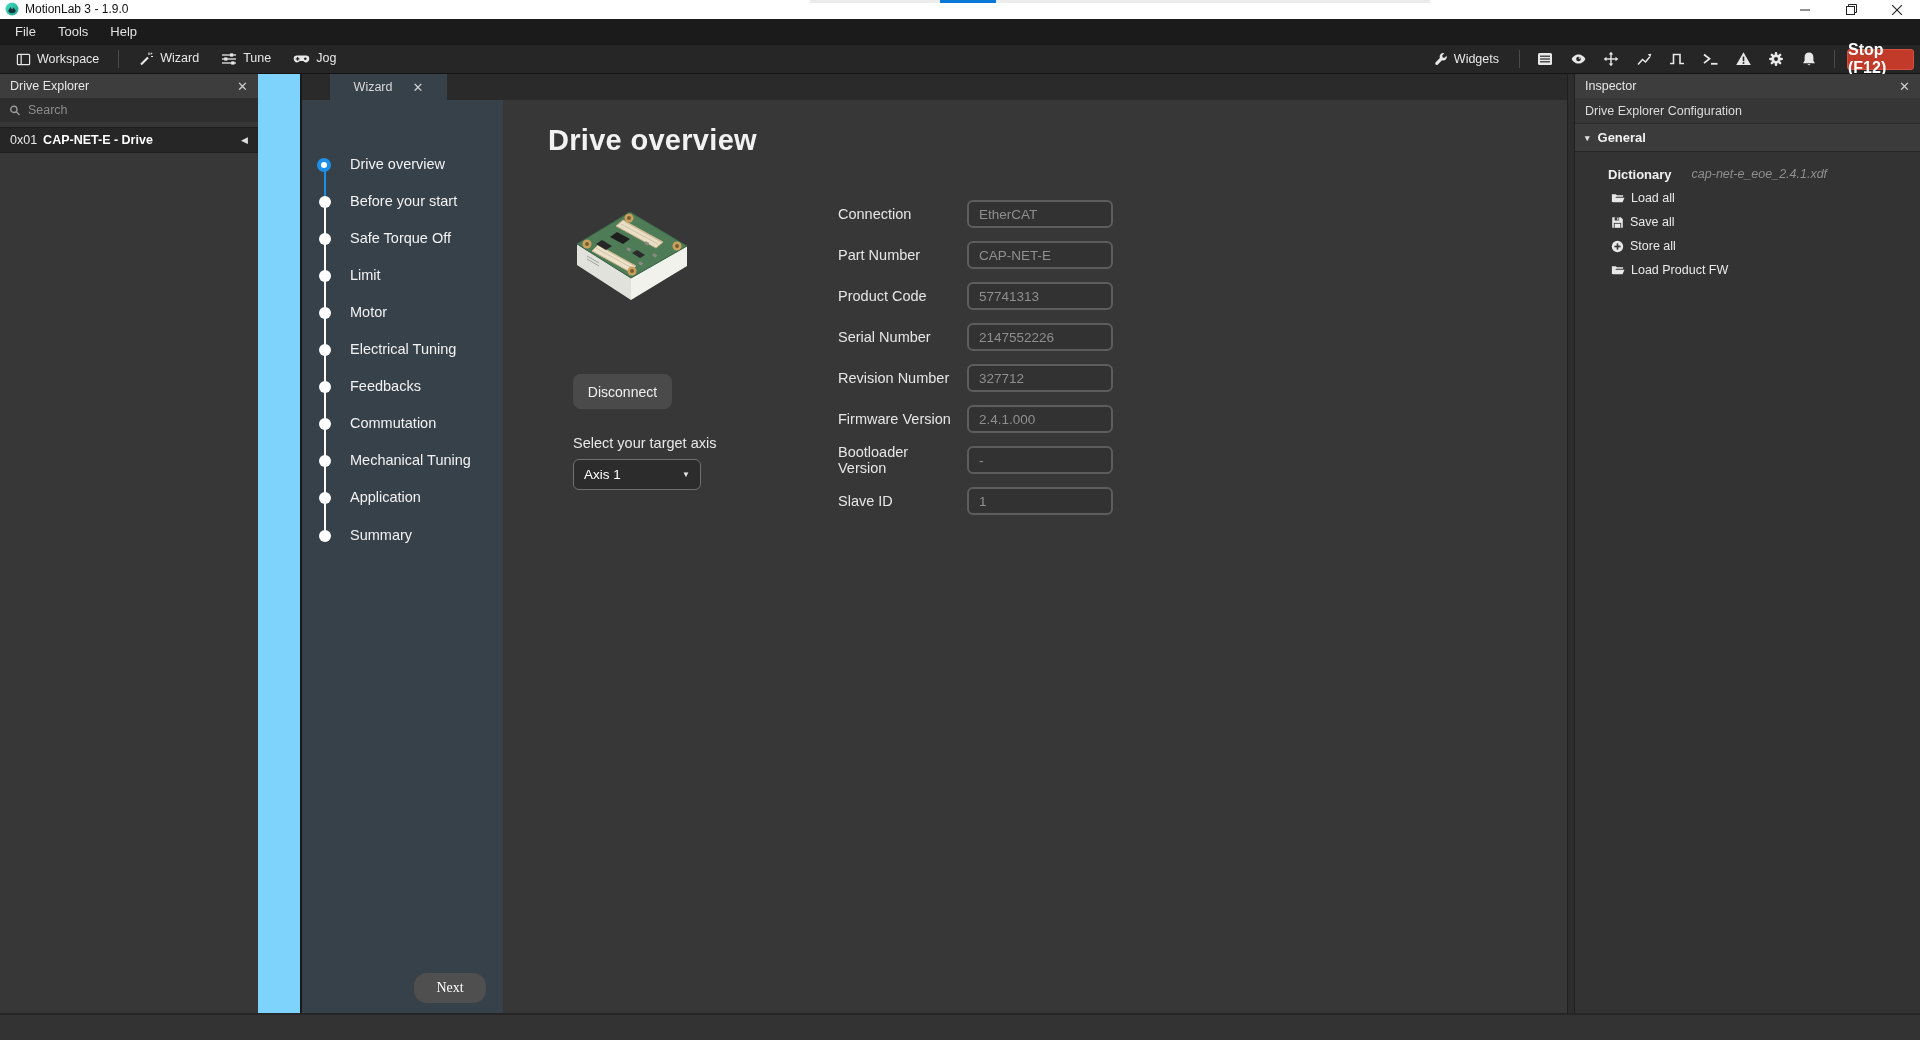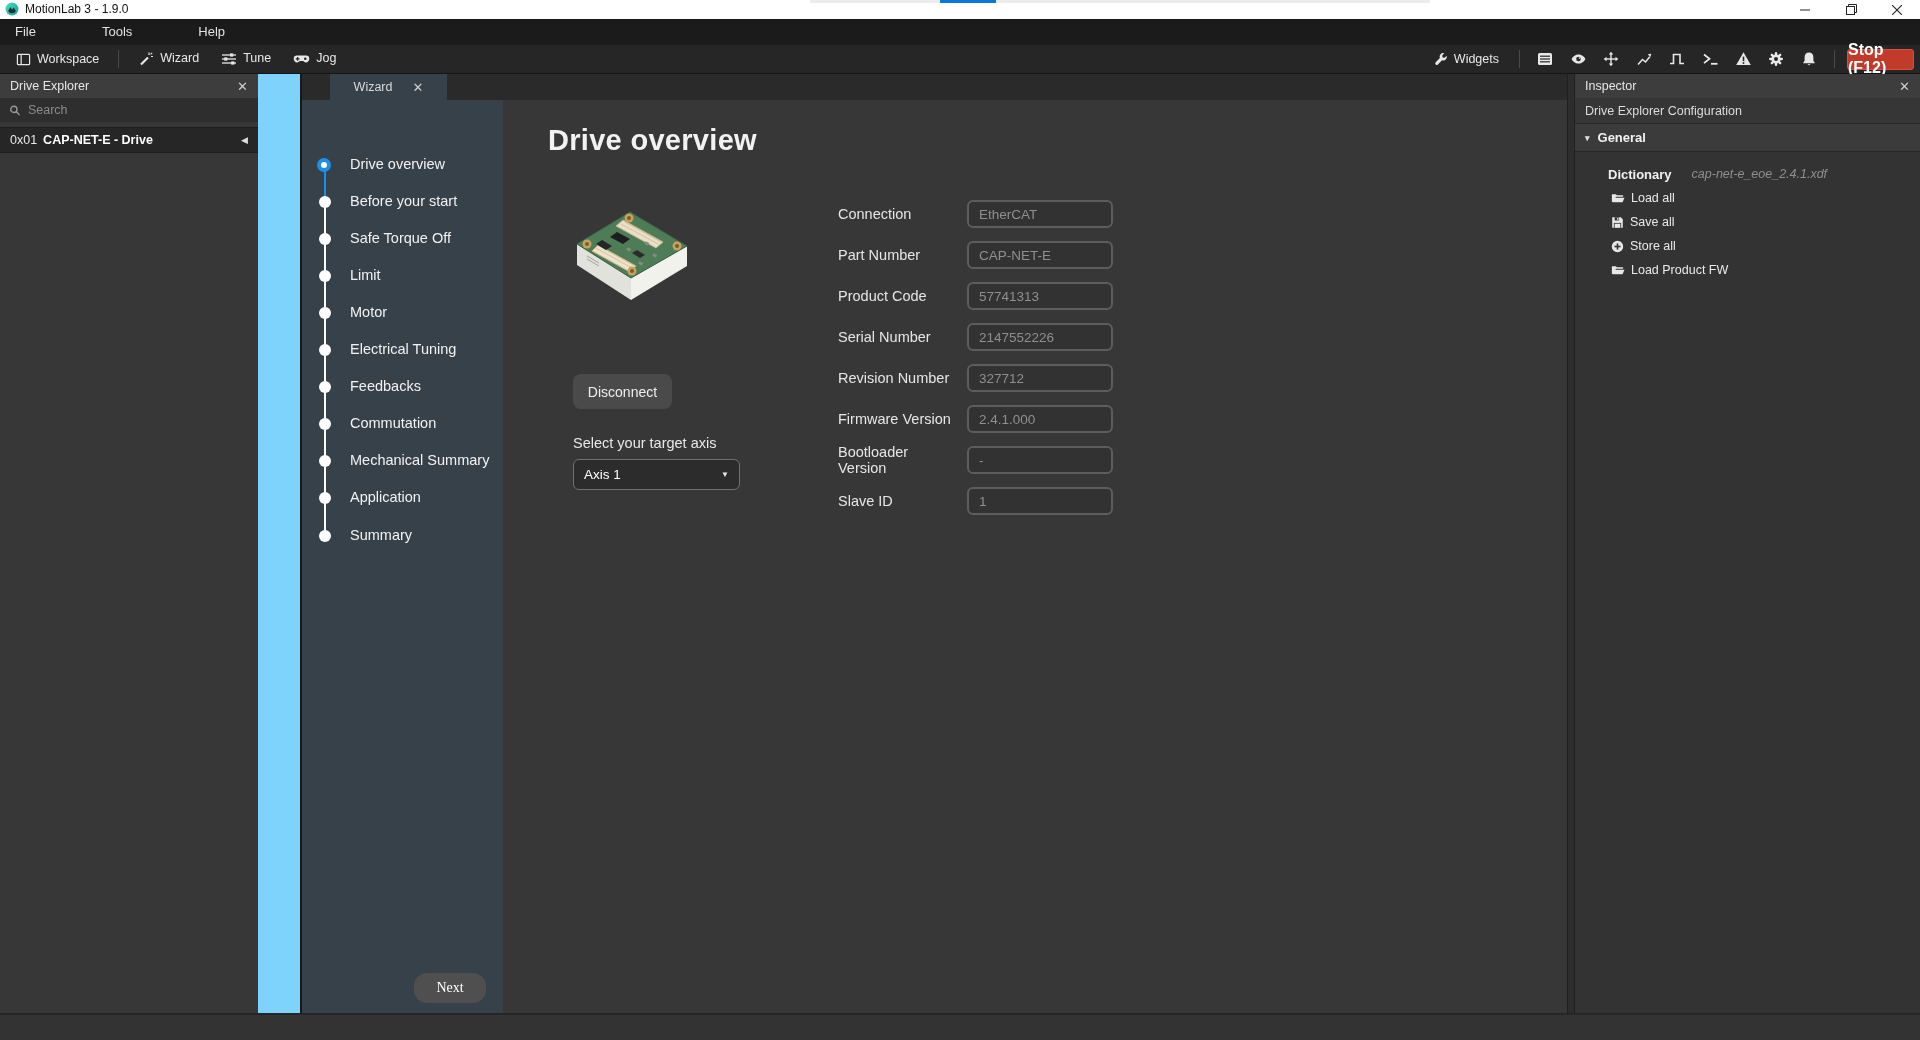--- a/index.html
+++ b/index.html
@@ -11,21 +11,21 @@
   .titlebar { position:absolute; top:0; left:0; width:1920px; height:19px; background:#ffffff; }
   .titlebar .logo { position:absolute; left:5px; top:2px; }
   .titlebar .title { position:absolute; left:25px; top:0; height:19px; line-height:19px; font-size:12px; color:#111; }
   .winbtns { position:absolute; right:0; top:0; height:19px; display:flex; }
   .winbtn { width:46px; height:19px; display:flex; align-items:center; justify-content:center; cursor:default; }
   .topstrip { position:absolute; top:0; left:810px; width:620px; height:3px; background:#ececec; }
   .topstrip .blue { position:absolute; left:130px; top:0; width:56px; height:3px; background:#0a78d7; }
 
   
   .menubar { position:absolute; top:19px; left:0; width:1920px; height:26px; background:#1b1b1b;
-             display:flex; align-items:center; padding-left:4px;gap:44px; }
+             display:flex; align-items:center; padding-left:4px; }
   .menuitem { color:#e2e2e2; font-size:13px; padding:0 11px; height:26px; line-height:26px; }
 
   
   .toolbar { position:absolute; top:45px; left:0; width:1920px; height:29px; background:#262626;
              border-bottom:1px solid #141414; display:flex; align-items:center; }
   .tb-left { display:flex; align-items:center; gap:6px; padding-left:8px; }
   .tb-right { margin-left:auto; display:flex; align-items:center; gap:7px; padding-right:6px; }
   .tb-btn { display:flex; align-items:flex-start; gap:6px; color:#e8e8e8; font-size:12.5px; padding:3px 8px; border-radius:3px; }
   .tb-icon-btn { display:flex; align-items:center; justify-content:center; width:26px; height:22px; border-radius:3px; }
   .tb-sep { width:1px; height:18px; background:#4a4a4a; margin:0 5px; }
@@ -66,21 +66,21 @@
   .next-btn { position:absolute; left:112px; top:873px; width:72px; height:30px; background:#4f4f4f;
               border:none; border-radius:13px; color:#fff; font-size:14px; font-family:Liberation Serif, serif; }
 
   
   .main { position:absolute; top:100px; left:503px; width:1064px; height:913px; background:#373737; }
   .main h1 { position:absolute; left:45px; top:24px; font-size:29px; font-weight:bold; color:#f2f2f2; letter-spacing:.3px; }
   .device { position:absolute; left:62px; top:98px; }
   .disconnect-btn { position:absolute; left:70px; top:274px; width:99px; height:35px; background:#4a4a4a;
                     border:none; border-radius:8px; color:#efefef; font-size:14px; font-family:"Liberation Sans",sans-serif; }
   .axis-label { position:absolute; left:70px; top:335px; font-size:14.5px; color:#e8e8e8; }
-  .axis-select { position:absolute; left:70px; top:359px; width:167px; height:31px; background:#2c2c2c;
+  .axis-select { position:absolute; left:70px; top:359px; width:128px; height:31px; background:#2c2c2c;
                  border:1px solid #707070; border-radius:6px; display:flex; align-items:center;
                  padding:12px 10px; color:#ffffff; font-size:13.5px; }
   .axis-select .arr { margin-left:auto; font-size:8px; color:#e8e8e8; }
   .fieldrow { position:absolute; left:335px; height:28px; display:flex; align-items:center; }
   .fieldrow .flabel { width:122px; font-size:14.5px; color:#e6e6e6; }
   .fieldrow input { position:absolute; left:129px; width:146px; height:28px; background:#323232;
                     border:2px solid #5d5d5d; border-radius:6px; color:#8f8f8f; font-size:13.5px;
                     padding:0 10px; font-family:"Liberation Sans",sans-serif; }
 
   
@@ -319,21 +319,21 @@
     <div class="step-dot" style="top:430px;"></div>
 
     <div class="step-label" style="top:56px;">Drive overview</div>
     <div class="step-label" style="top:93px;">Before your start</div>
     <div class="step-label" style="top:130px;">Safe Torque Off</div>
     <div class="step-label" style="top:167px;">Limit</div>
     <div class="step-label" style="top:204px;">Motor</div>
     <div class="step-label" style="top:241px;">Electrical Tuning</div>
     <div class="step-label" style="top:278px;">Feedbacks</div>
     <div class="step-label" style="top:315px;">Commutation</div>
-    <div class="step-label" style="top:352px;">Mechanical Summary</div>
+    <div class="step-label" style="top:352px;">Mechanical Tuning</div>
     <div class="step-label" style="top:389px;">Application</div>
     <div class="step-label" style="top:427px;">Summary</div>
 
     <button class="next-btn">Next</button>
   </div>
 
   <div class="main">
     <h1>Drive overview</h1>
 
     <div class="device">

